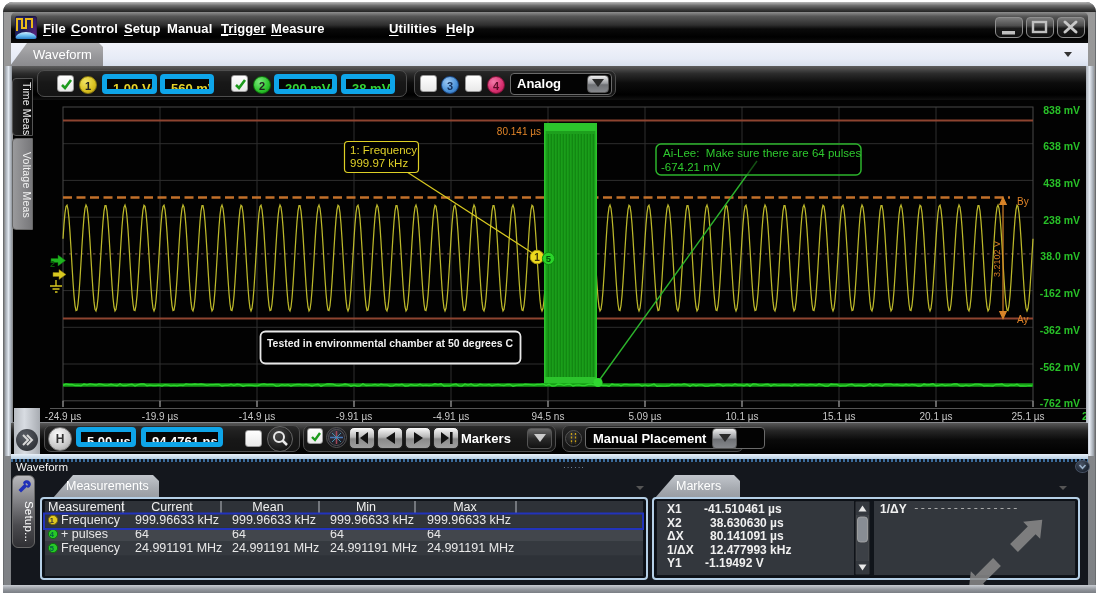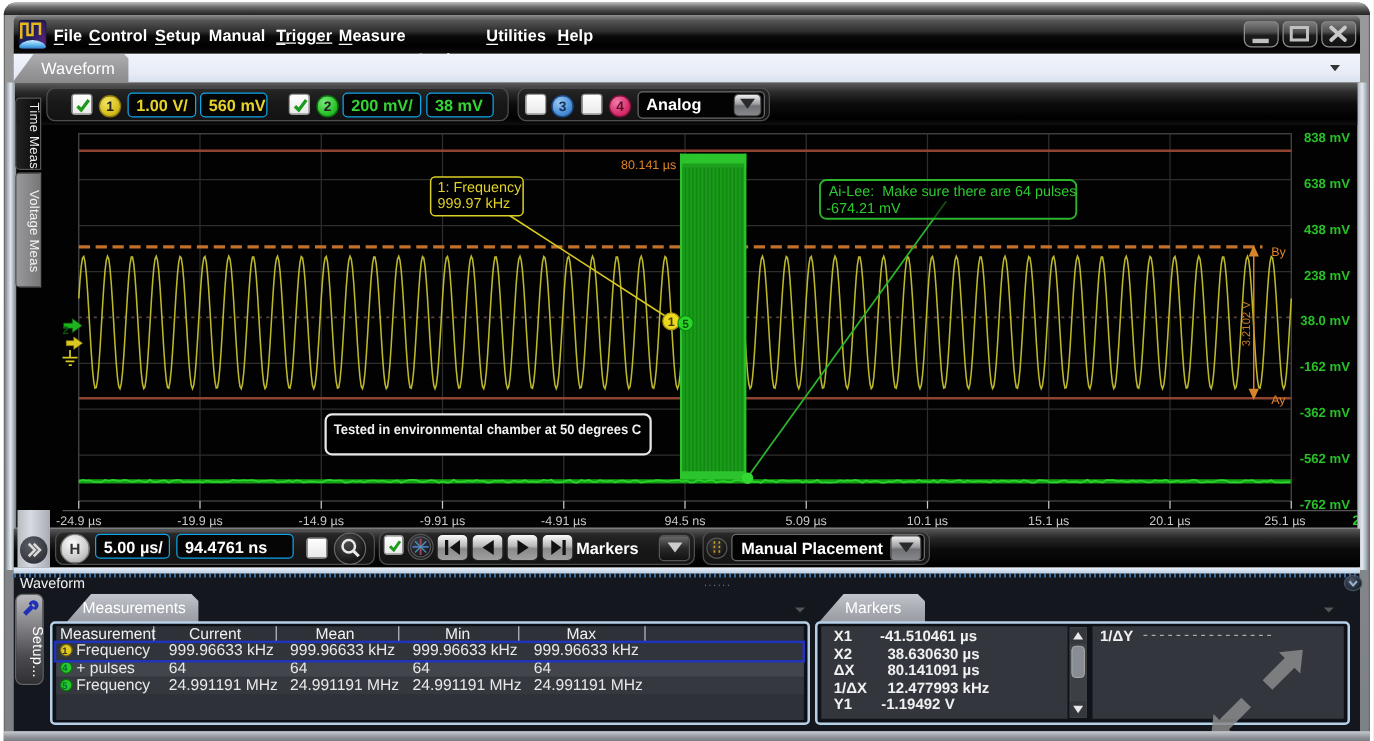--- a/index.html
+++ b/index.html
@@ -25,21 +25,21 @@
 #wavetab{position:absolute;left:10px;top:43px;width:93px;height:23px;background:linear-gradient(180deg,#aeaeb0 0%,#97979a 60%,#8b8b8e 100%);
  clip-path:polygon(17px 0,89px 0,93px 4px,93px 23px,0 23px);color:#fff;font-size:13px;padding:4px 0 0 23px;}
 #tabarrow{position:absolute;left:1064px;top:52px;width:0;height:0;border-left:4px solid transparent;border-right:4px solid transparent;border-top:5px solid #333;}
 
 #toolbar{position:absolute;left:11px;top:66px;width:1077px;height:34px;
  background:linear-gradient(180deg,#5e5e5e 0%,#2c2c2c 22%,#0c0c0c 50%,#000 85%,#101010 100%);}
 .tgroup{position:absolute;top:70px;height:27px;background:rgba(30,30,30,.65);border:1px solid #4e4e4e;border-radius:7px;}
 .chk{position:absolute;width:17px;height:17px;background:linear-gradient(180deg,#fff,#e9e9e9);border:1px solid #9a9a9a;border-radius:3px;}
 .chk svg{position:absolute;left:1px;top:1px;}
 .cnum{position:absolute;width:18px;height:18px;border-radius:50%;text-align:center;font-size:11px;font-weight:700;line-height:18px;color:#222;}
-.blkbox{position:absolute;background:#050505;border:1px solid #0ea5e9;border-radius:4px;height:20px;font-size:13px;font-weight:700;padding:2px 0 0 6px;white-space:nowrap;overflow:hidden;}
+.blkbox{position:absolute;background:#050505;border:5px solid #0ea5e9;border-radius:4px;height:20px;font-size:13px;font-weight:700;padding:2px 0 0 6px;white-space:nowrap;overflow:hidden;}
 .dd{position:absolute;height:22px;background:#030303;border:1px solid #6a6a6a;border-radius:4px;color:#fff;font-size:13px;font-weight:700;white-space:nowrap;}
 .ddbtn{position:absolute;border-radius:4px;background:linear-gradient(180deg,#efefef,#9c9ea2 45%,#6f7175 55%,#86888c);border:1px solid #555;}
 .ddbtn:after{content:"";position:absolute;left:50%;top:50%;transform:translate(-50%,-62%);border-left:6px solid transparent;border-right:6px solid transparent;border-top:8px solid #2a2a2a;}
 </style></head><body>
 <div id="win"></div>
 <div id="winTopHi"></div>
 <div id="menubar"></div>
 <div id="logo">
     <svg width="22" height="16" viewBox="0 0 22 16">
       <path d="M2 15 V3 H7 V12 H11 V3 H17 V12" fill="none" stroke="#e8b81a" stroke-width="2"></path>
@@ -246,21 +246,21 @@
 <div class="abs" style="left:16px;top:429px;width:22px;height:22px;border-radius:50%;background:radial-gradient(circle at 38% 32%,#5a5e66,#33363c 70%,#26282e);"></div>
 <svg class="abs" style="left:16px;top:429px;" width="22" height="22">
     <path d="M7 6 L12 11 L7 16 M11 6 L16 11 L11 16" fill="none" stroke="#d8d8d8" stroke-width="2"></path>
   </svg>
 
 <div class="tgroup" style="left:44px;top:425px;width:256px;height:27px;"></div>
 <div class="tgroup" style="left:303px;top:425px;width:253px;height:27px;"></div>
 <div class="tgroup" style="left:562px;top:425px;width:182px;height:27px;"></div>
 <div class="abs" style="left:48px;top:427px;width:24px;height:24px;border-radius:50%;background:radial-gradient(circle at 40% 30%,#fdfdfd,#cacaca 60%,#9a9a9a);border:1px solid #777;color:#333;font-size:12px;font-weight:700;text-align:center;line-height:23px;">H</div>
 <div class="blkbox" style="left:76px;top:427px;width:60px;color:#fff;">5.00 µs/</div>
-<div class="blkbox" style="left:141px;top:427px;width:94px;color:#fff;">94.4761 ns</div>
+<div class="blkbox" style="left:141px;top:427px;width:82px;color:#fff;">94.4761 ns</div>
 <div class="chk" style="left:245px;top:430px;"></div>
 <div class="abs" style="left:267px;top:426px;width:26px;height:26px;border-radius:50%;background:radial-gradient(circle at 38% 30%,#4a4a4a,#1a1a1a 65%,#050505);border:1px solid #666;"></div>
 <svg class="abs" style="left:267px;top:426px;" width="26" height="26">
     <circle cx="12" cy="11" r="5" fill="none" stroke="#e8e8e8" stroke-width="2"></circle>
     <line x1="15.5" y1="14.5" x2="20" y2="19" stroke="#e8e8e8" stroke-width="2.5"></line>
   </svg>
 <div class="chk" style="left:307px;top:428px;width:16px;height:16px;">
     <svg width="14" height="14">
       <path d="M3 7 L6 10 L11 3" fill="none" stroke="#1c9a1c" stroke-width="2.4"></path>
     </svg>
@@ -290,21 +290,21 @@
     </svg></div>
 <div class="abs" style="left:461px;top:431px;color:#fff;font-size:13px;font-weight:700;">Markers</div>
 <div class="ddbtn dark" style="left:527px;top:428px;width:25px;height:21px;"></div>
 <div class="abs" style="left:565px;top:430px;width:17px;height:17px;border-radius:50%;background:radial-gradient(circle at 40% 32%,#3c3c3c,#141414 70%);border:1px solid #555;"></div>
 <svg class="abs" style="left:565px;top:430px;" width="17" height="17">
     <g stroke="#c8a018" stroke-width="1.3" stroke-dasharray="2 1.6">
       <line x1="6.5" y1="3" x2="6.5" y2="14"></line>
       <line x1="10.5" y1="3" x2="10.5" y2="14"></line>
     </g>
   </svg>
-<div class="dd" style="left:585px;top:427px;width:155px;padding:3px 0 0 7px;">Manual Placement</div>
+<div class="dd" style="left:585px;top:427px;width:180px;padding:3px 0 0 7px;">Manual Placement</div>
 <div class="ddbtn" style="left:712px;top:428px;width:25px;height:21px;"></div>
 
 <div class="abs" style="left:11px;top:454px;width:1077px;height:5px;background:linear-gradient(180deg,#e8f0f8,#b8cfe4);"></div>
 
 <div class="abs" style="left:11px;top:459px;width:1077px;height:126px;background:#14171d;"></div>
 <div class="abs" style="left:11px;top:459px;width:1077px;height:3px;background:repeating-linear-gradient(90deg,#3a6a9a 0,#3a6a9a 2px,#10141a 2px,#10141a 4px);"></div>
 <div class="abs" style="left:16px;top:461px;color:#f2f2f2;font-size:11.5px;">Waveform</div>
 <div class="abs" style="left:563px;top:463px;color:#8a9ab0;font-size:8px;letter-spacing:1px;">······</div>
 <div class="abs" style="left:1075px;top:460px;width:15px;height:13px;border-radius:50%;background:radial-gradient(circle at 40% 30%,#4a5568,#1c2430 70%);border:1px solid #4a5568;"></div>
 <svg class="abs" style="left:1075px;top:460px;" width="15" height="13">

